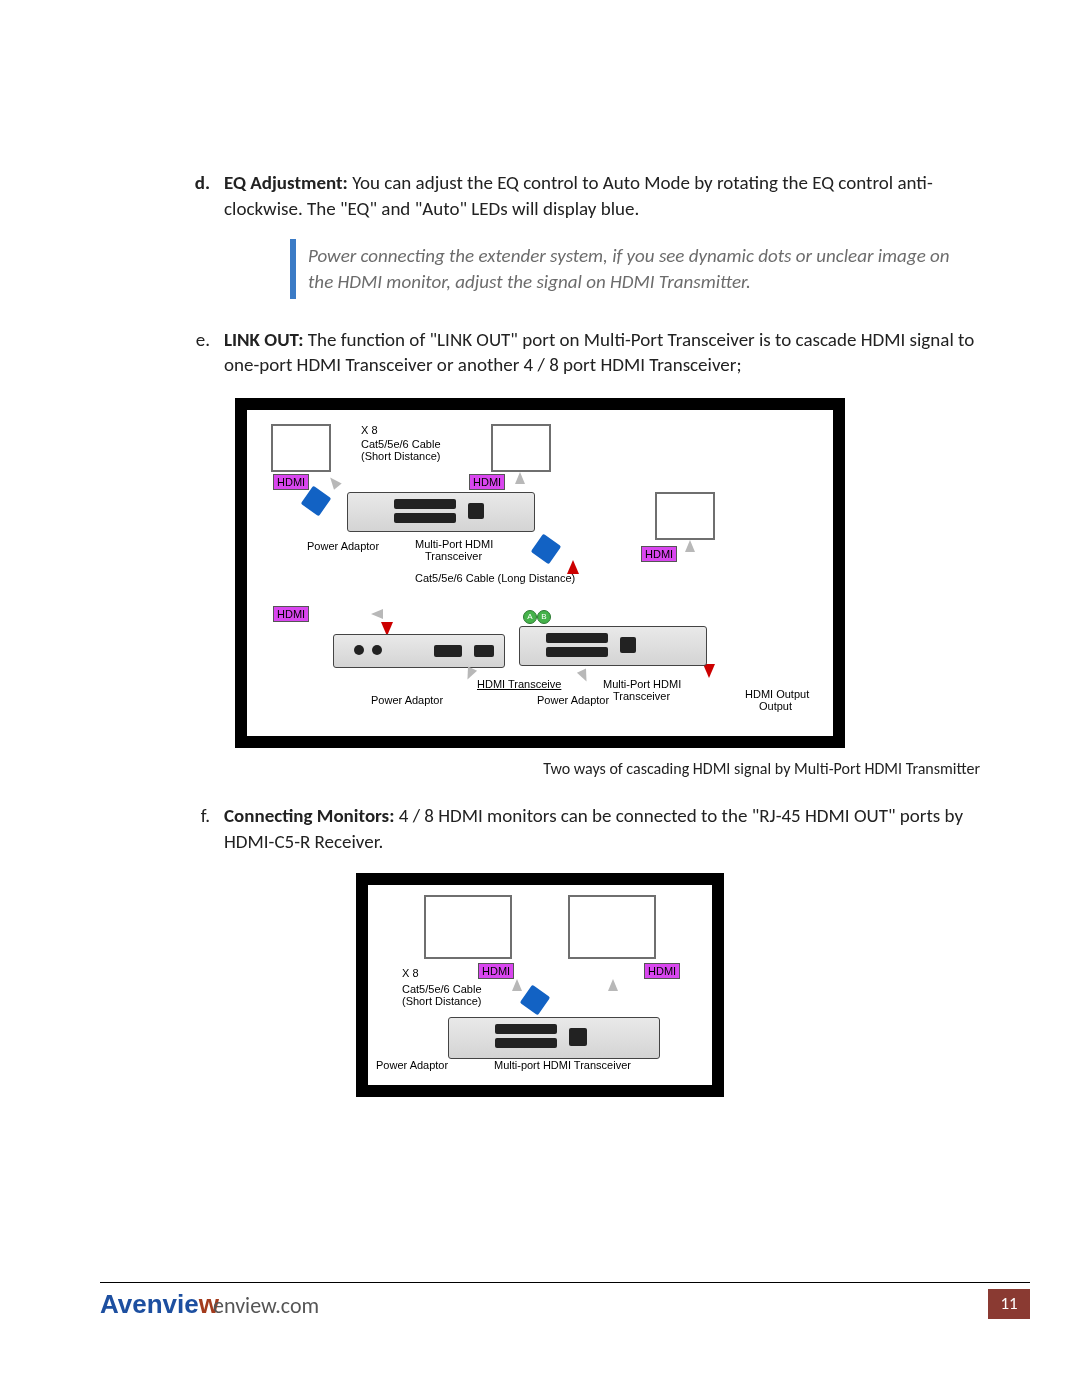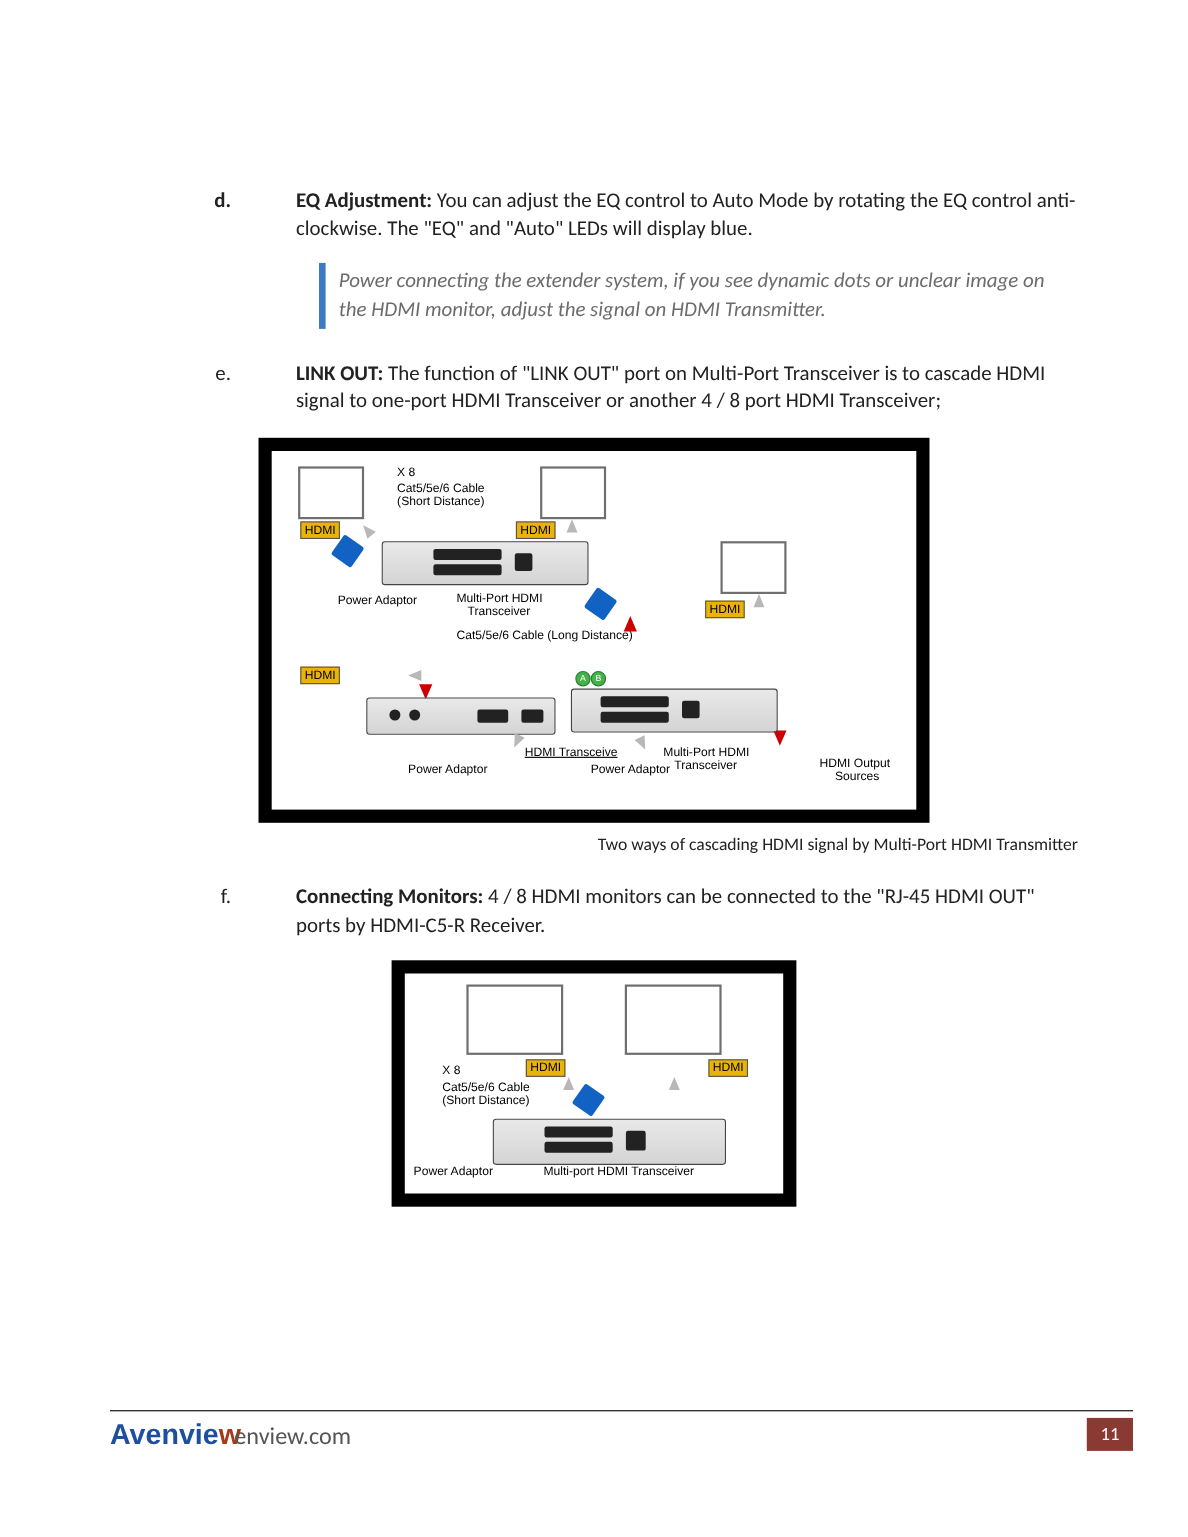--- a/index.html
+++ b/index.html
@@ -12,21 +12,21 @@
     font-size:19px;
     line-height:1.35;
   }
   .page{
     box-sizing:border-box;
     padding:170px 100px 0 100px;
   }
   
   .item{display:flex;margin:0 0 18px 0;}
   .item .marker{flex:0 0 110px;text-align:right;padding-right:14px;}
-  .item .body{flex:1;margin-left:45px;}
+  .item .body{flex:1;}
   .bold{font-weight:700;}
   
   .tip{
     margin:10px 0 28px 190px;
     width:650px;
     border-left:6px solid #3b7bc6;
     padding:4px 10px 4px 12px;
     font-style:italic;
     color:#6c6c6c;
     font-size:19px;
@@ -48,21 +48,21 @@
     margin:8px 0 24px 0;
   }
   
   .lbl{
     position:absolute;
     font:11px Arial,Helvetica,sans-serif;
     color:#000;
     line-height:1.1;
     white-space:nowrap;
   }
-  .lbl.border{border:1px solid #555;background:#eab308;padding:1px 3px;}
+  .lbl.border{border:1px solid #555;background:#d946ef;padding:1px 3px;}
   
   .screen{
     position:absolute;
     border:2px solid #6f6f6f;
     background:#fff;
   }
   
   .device{
     position:absolute;
     border:1px solid #444;
@@ -198,21 +198,21 @@
 
     <div class="green-dot" style="left:276px;top:200px;">A</div>
     <div class="green-dot" style="left:290px;top:200px;">B</div>
 
     <div class="lbl" style="left:230px;top:268px;text-decoration:underline;">HDMI Transceive</div>
     <div class="lbl" style="left:124px;top:284px;">Power Adaptor</div>
     <div class="lbl" style="left:290px;top:284px;">Power Adaptor</div>
     <div class="lbl" style="left:356px;top:268px;">Multi-Port HDMI</div>
     <div class="lbl" style="left:366px;top:280px;">Transceiver</div>
     <div class="lbl" style="left:498px;top:278px;">HDMI Output</div>
-    <div class="lbl" style="left:512px;top:290px;">Sources</div>
+    <div class="lbl" style="left:512px;top:290px;">Output</div>
 
     <div class="grey-arrow" style="left:218px;top:258px;transform:rotate(205deg);"></div>
     <div class="grey-arrow" style="left:332px;top:260px;transform:rotate(155deg);"></div>
   </div>
   <div class="figcap">Two ways of cascading HDMI signal by Multi-Port HDMI Transmitter</div>
 
   <div class="item">
     <div class="marker">f.</div>
     <div class="body">
       <span class="bold">Connecting Monitors:</span><span> 4 / 8 HDMI monitors can be connected to the "RJ-45 HDMI OUT" ports by HDMI-C5-R Receiver.</span>

